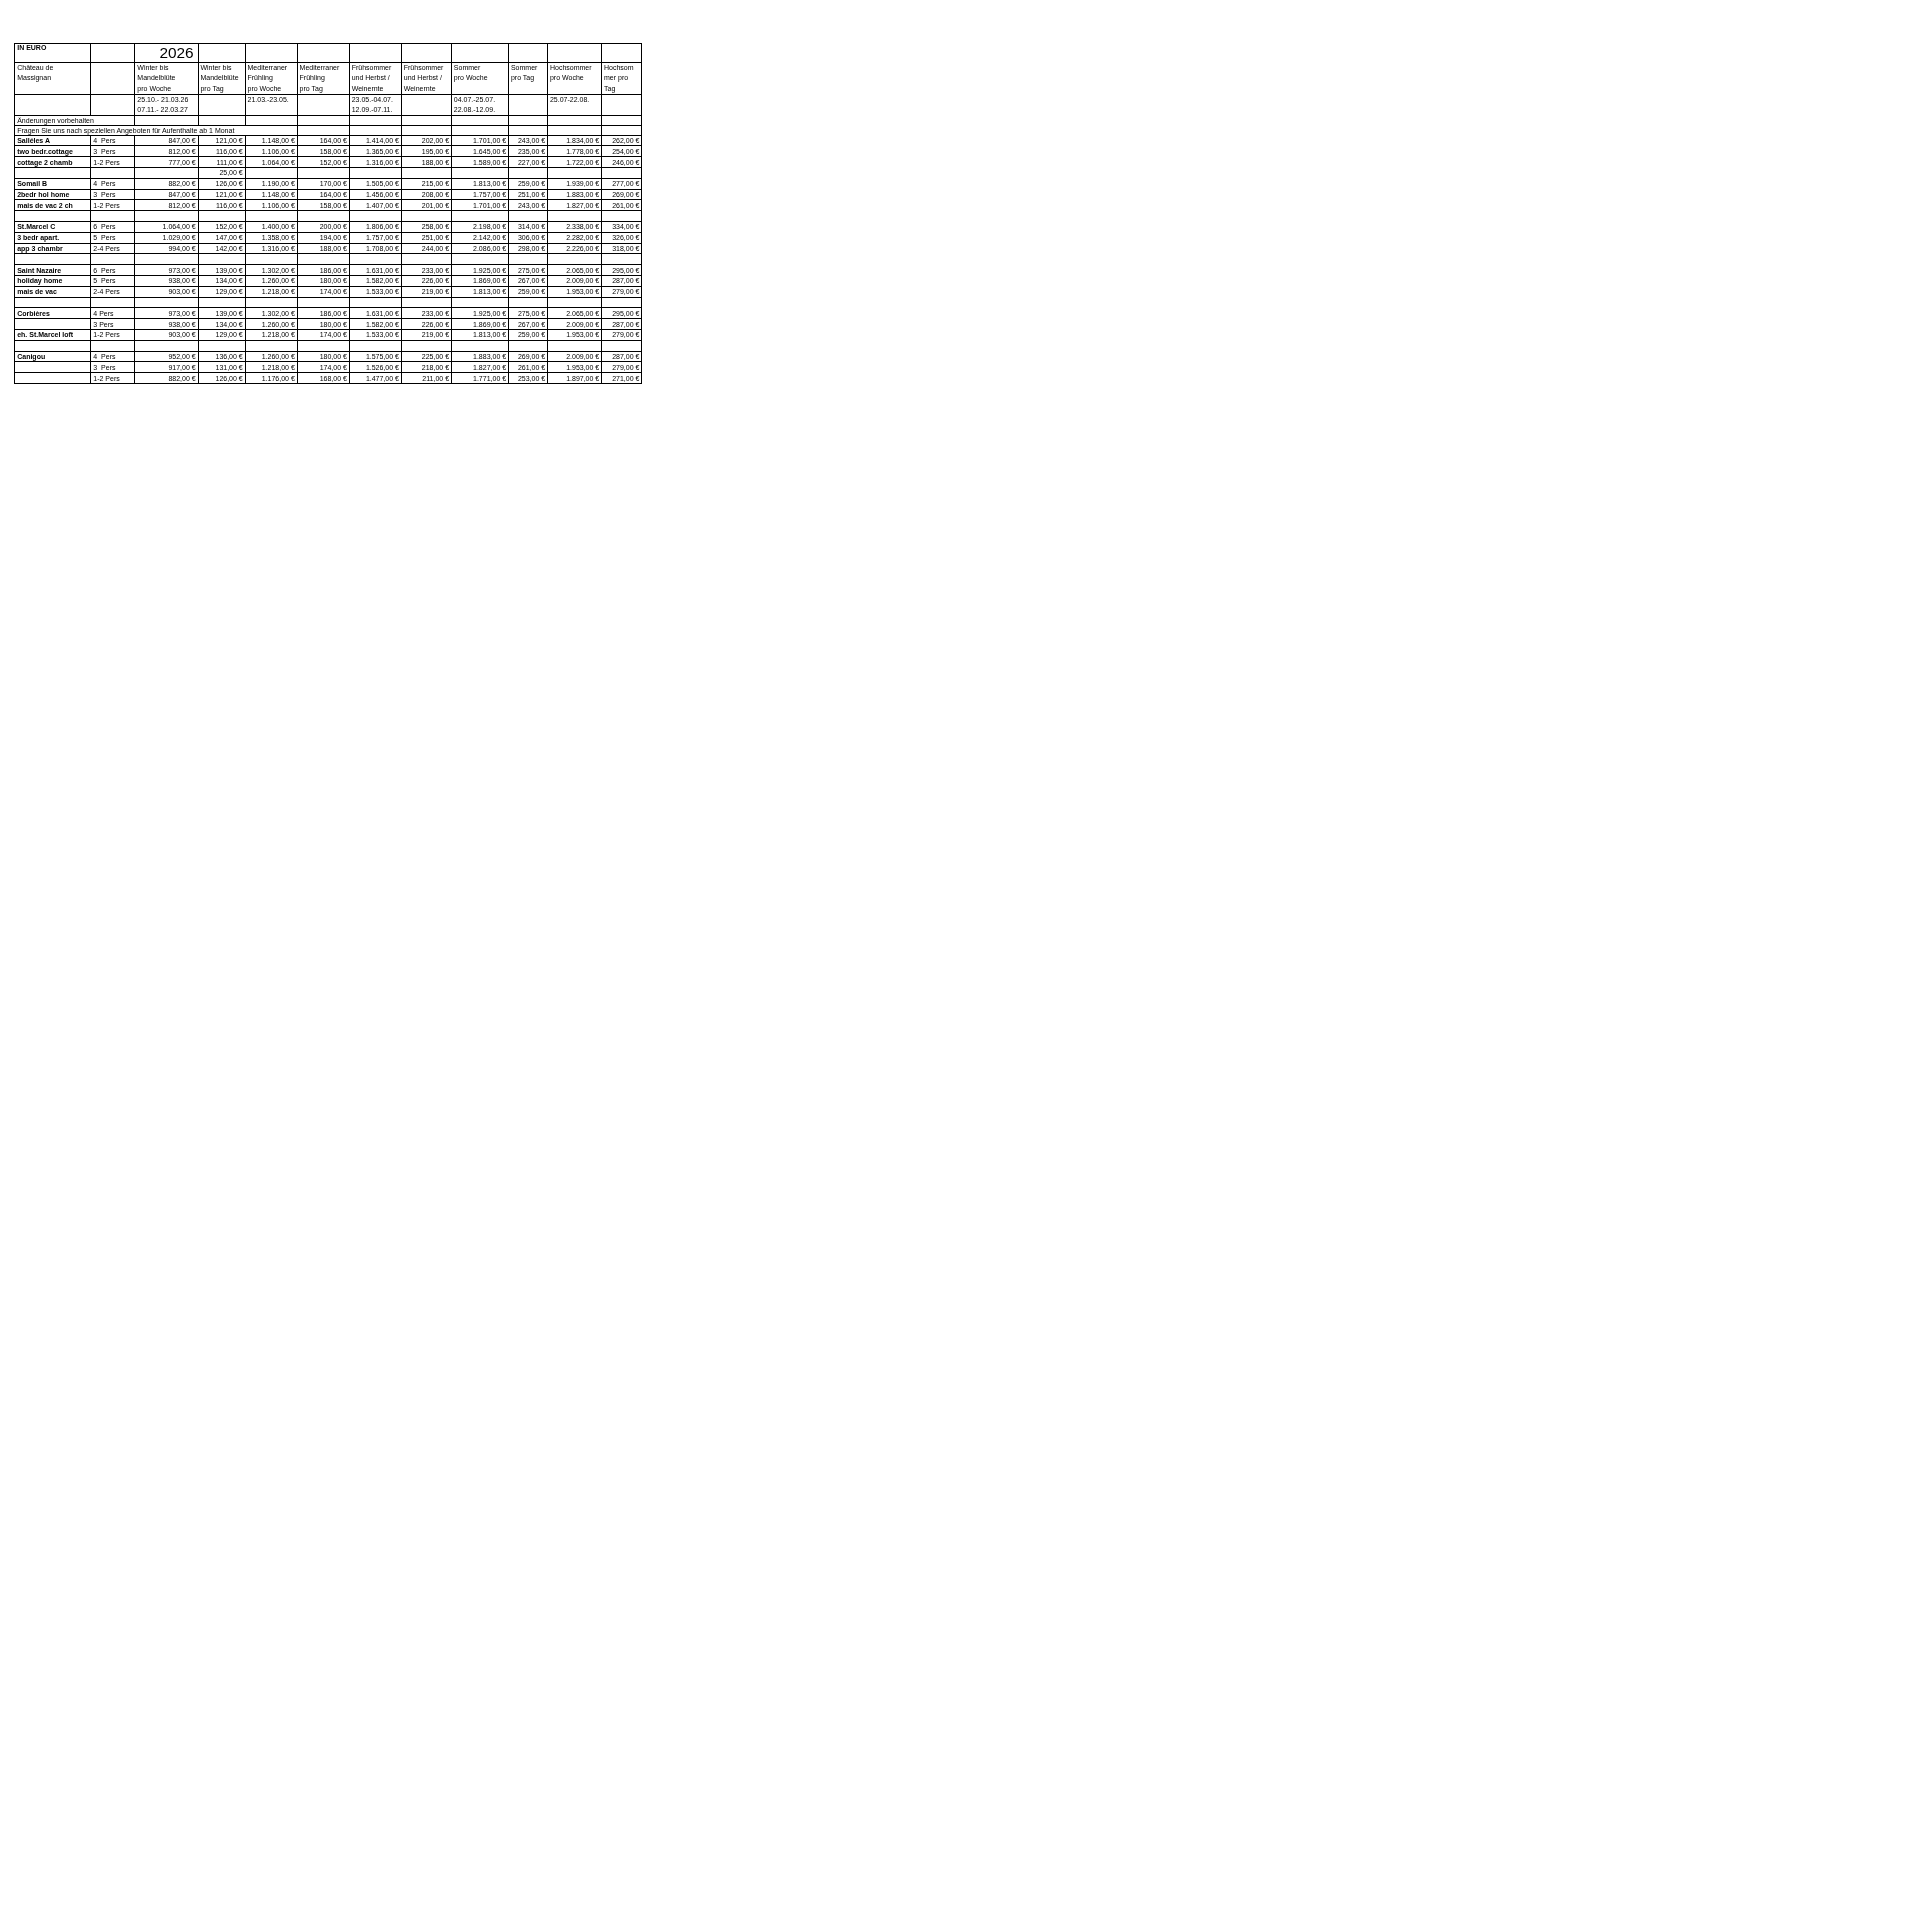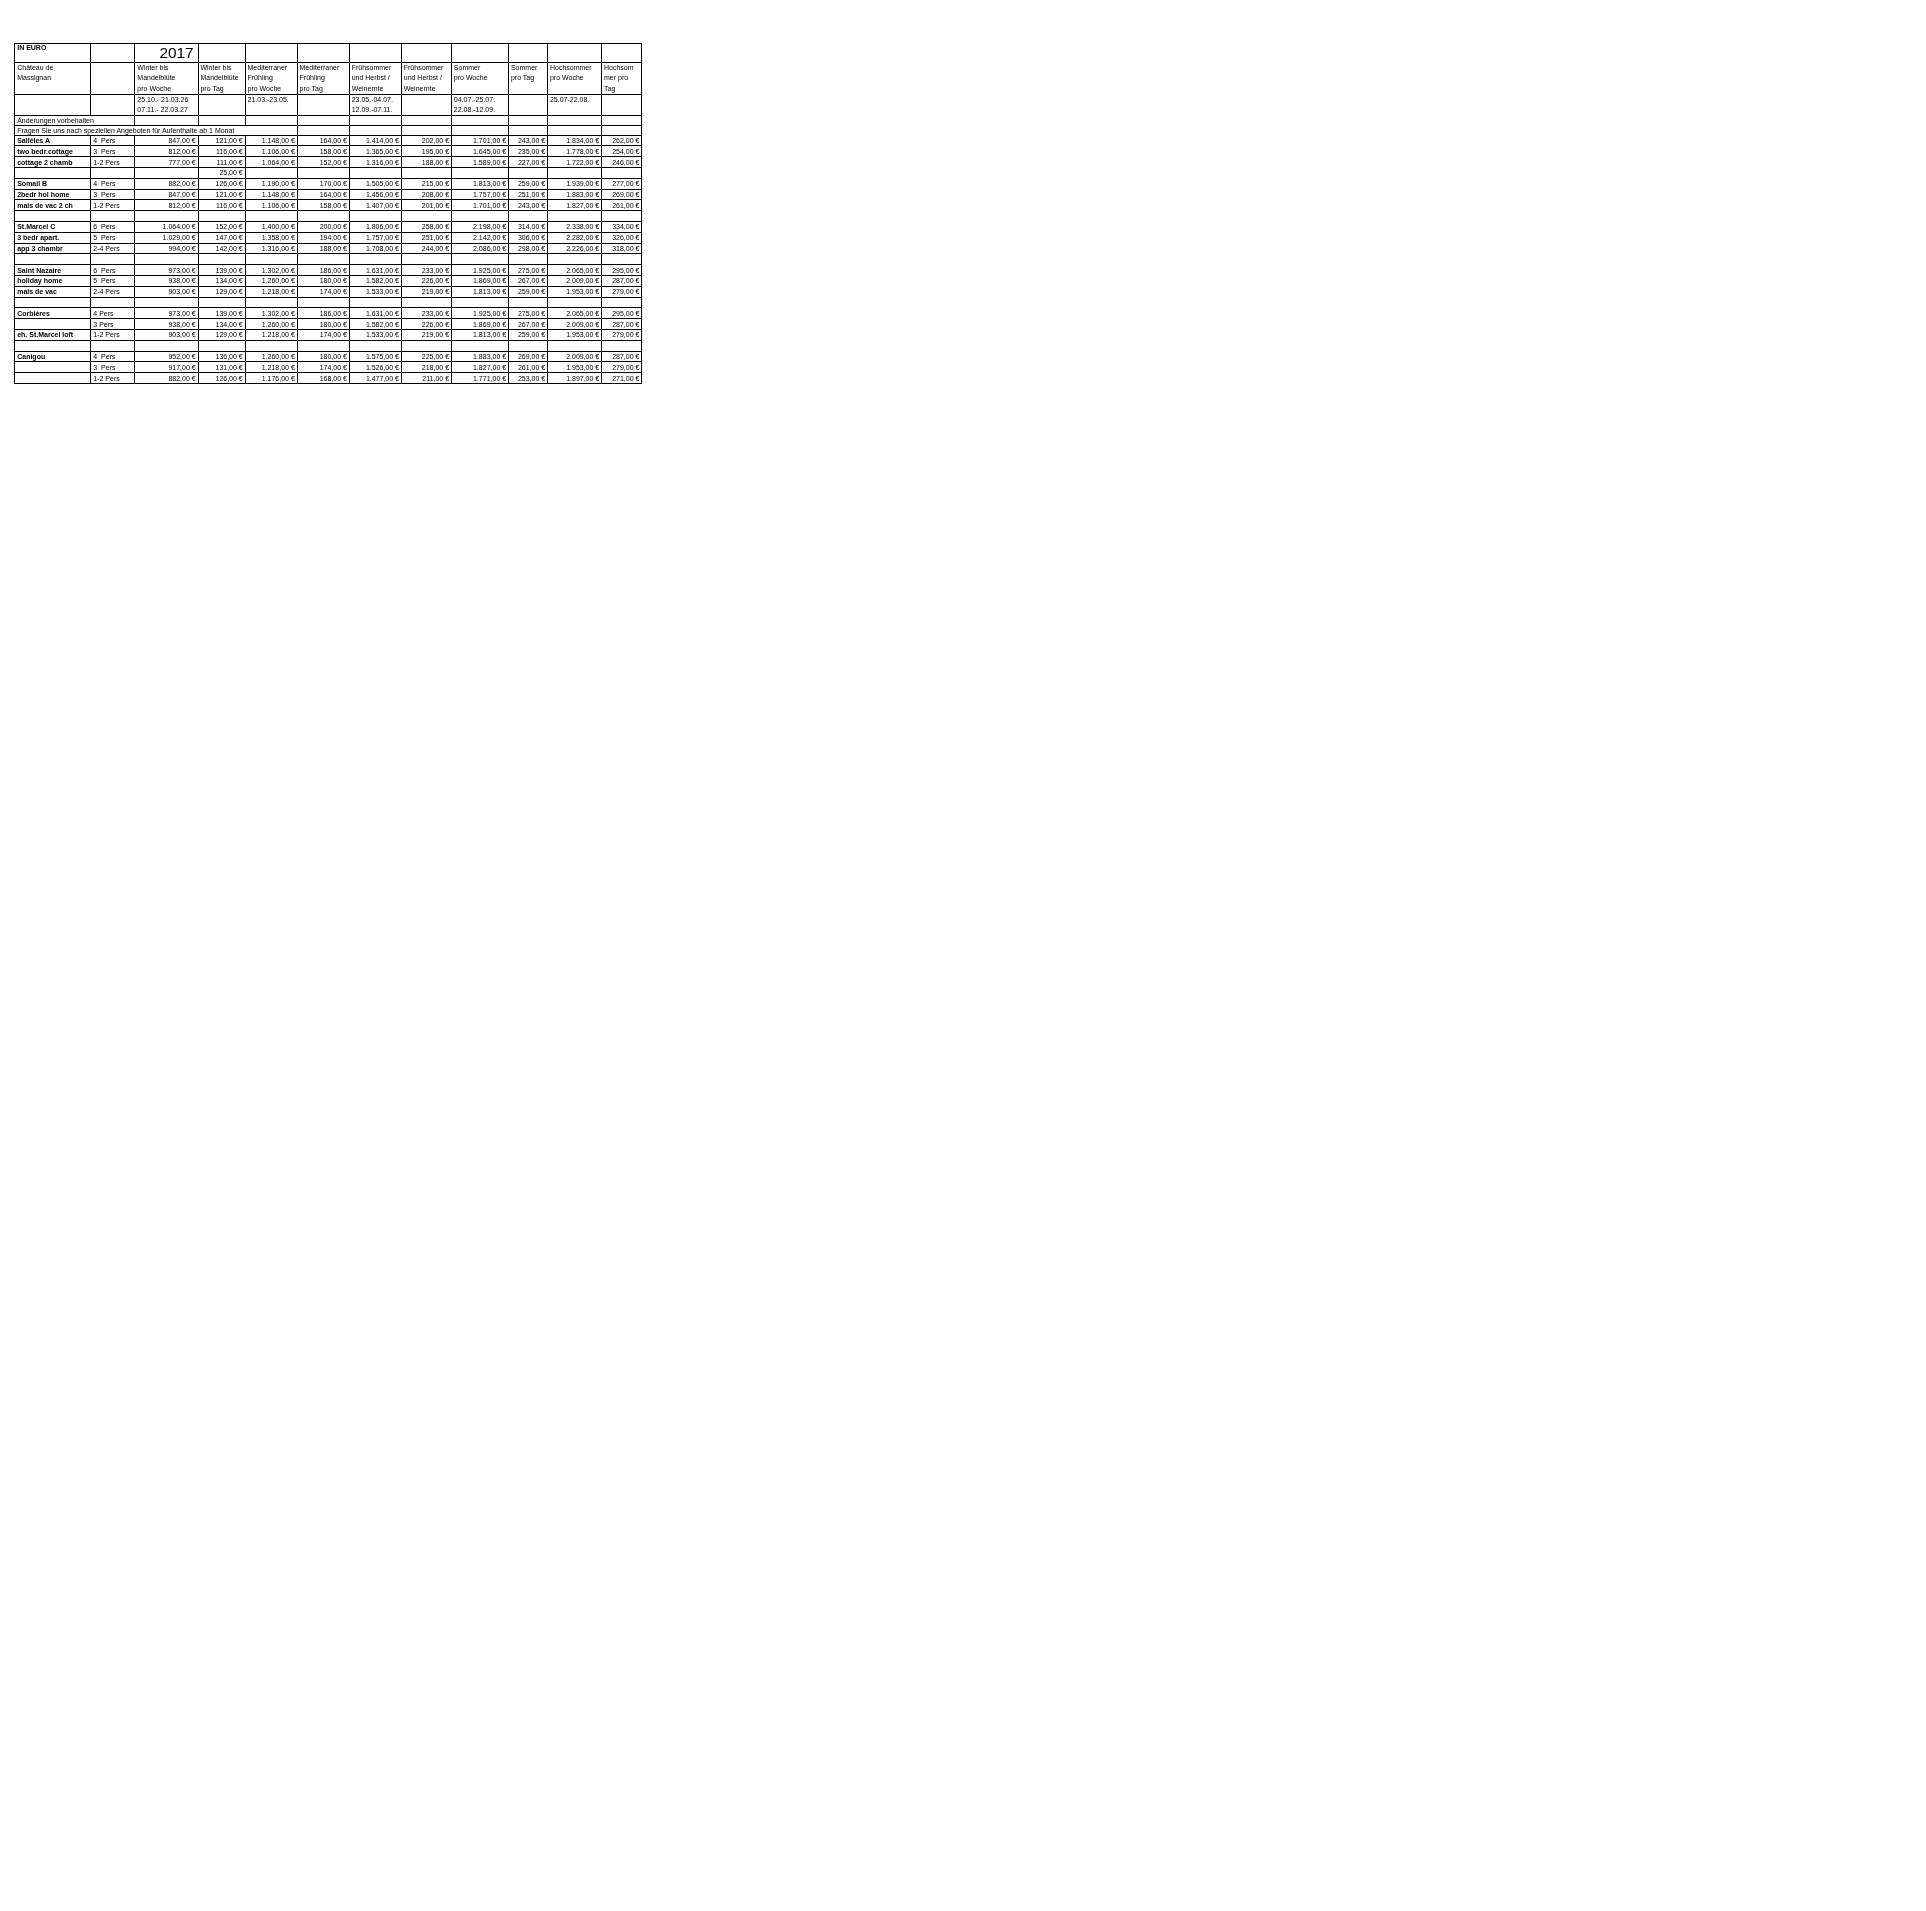--- a/index.html
+++ b/index.html
@@ -83,21 +83,21 @@
       <col style="width:57px">
         <col style="width:39px">
         <col style="width:54px">
         <col style="width:40px">
     </colgroup>
 
     <tbody>
         <tr class="r-title">
       <td class="top bold">IN EURO</td>
       <td></td>
-      <td class="year-cell">2017</td>
+      <td class="year-cell">2026</td>
       <td></td>
       <td></td>
       <td></td>
       <td></td>
       <td></td>
       <td></td>
       <td></td>
       <td></td>
       <td></td>
     </tr>

